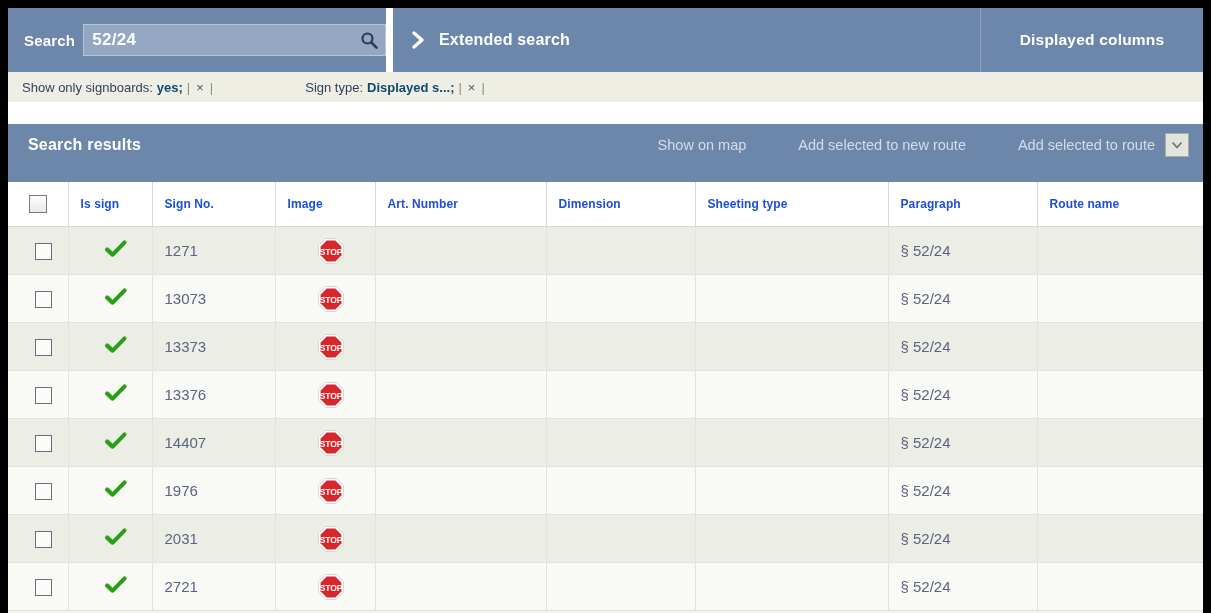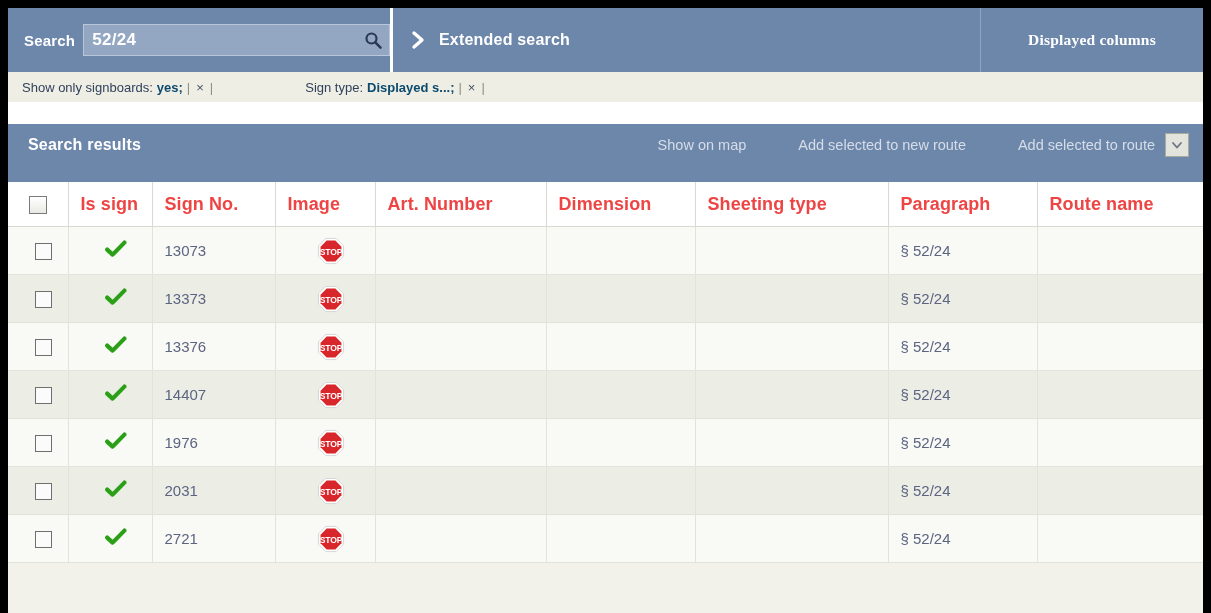--- a/index.html
+++ b/index.html
@@ -41,21 +41,21 @@
     display: flex;
     align-items: center;
   }
   .search-zone {
     width: 385px;
     height: 100%;
     display: flex;
     align-items: center;
     padding-left: 16px;
     box-sizing: border-box;
-    border-right: 3px solid #ffffff;
+    border-right: 7px solid #ffffff;
   }
   .search-label {
     color: #ffffff;
     font-weight: bold;
     font-size: 15px;
     letter-spacing: .2px;
     margin-right: 8px;
     white-space: nowrap;
   }
   .search-input-wrap {
@@ -116,21 +116,20 @@
     font-size: 16px;
     letter-spacing: .2px;
   }
   .cols-zone {
     width: 222px;
     height: 100%;
     display: flex;
     align-items: center;
     justify-content: center;
     box-sizing: border-box;
-    font-family: Liberation Serif, serif;
   }
   .cols-label {
     color: #ffffff;
     font-weight: bold;
     font-size: 15.5px;
     letter-spacing: .2px;
   }
 
   
   .filterbar {
@@ -212,23 +211,23 @@
     overflow: hidden;
   }
   table.grid {
     width: 100%;
     border-collapse: collapse;
     table-layout: fixed;
     font-size: 14px;
   }
   table.grid th {
     background: #ffffff;
-    color: #ef4444;
+    color: #1d4ed8;
     font-weight: bold;
-    font-size: 18px;
+    font-size: 12px;
     text-align: left;
     height: 44px;
     padding: 0 0 0 12px;
     border-right: 1px solid #d8d9d0;
     border-bottom: 1px solid #d8d9d0;
     white-space: nowrap;
     letter-spacing: .1px;
   }
   table.grid th:last-child { border-right: 0; }
   table.grid th.sel { padding-left: 0; text-align: center; }
@@ -386,20 +385,37 @@
             <th>Sign No.</th>
             <th>Image</th>
             <th>Art. Number</th>
             <th>Dimension</th>
             <th>Sheeting type</th>
             <th>Paragraph</th>
             <th>Route name</th>
           </tr>
         </thead>
         <tbody id="tbody">
+            <tr class="row-odd">
+              <td class="sel"><span class="cb"></span></td>
+              <td class="issign"><span class="check"><svg viewBox="0 0 22 18" width="22" height="18">
+                    <path d="M2.2 9.6 L7.6 14.6 L19.4 2.6" fill="none" stroke="#2aa017" stroke-width="4.2" stroke-linecap="round" stroke-linejoin="round"></path>
+                  </svg></span></td>
+              <td class="signno">1271</td>
+              <td class="img"><span class="stop"><svg viewBox="0 0 30 30" width="30" height="30">
+                    <polygon points="27.56,20.20 20.20,27.56 9.80,27.56 2.44,20.20 2.44,9.80 9.80,2.44 20.20,2.44 27.56,9.80" fill="#ffffff" stroke="#c9c9c9" stroke-width="0.7"></polygon>
+                    <polygon points="25.44,19.32 19.32,25.44 10.68,25.44 4.56,19.32 4.56,10.68 10.68,4.56 19.32,4.56 25.44,10.68" fill="#d8262a"></polygon>
+                    <text x="15" y="18.6" text-anchor="middle" font-family="Liberation Sans, sans-serif" font-size="8.6" font-weight="bold" fill="#ffffff" letter-spacing="-0.2">STOP</text>
+                  </svg></span></td>
+              <td></td>
+              <td></td>
+              <td></td>
+              <td class="para">§ 52/24</td>
+              <td></td>
+            </tr>
             <tr class="row-even">
               <td class="sel"><span class="cb"></span></td>
               <td class="issign"><span class="check"><svg viewBox="0 0 22 18" width="22" height="18">
                     <path d="M2.2 9.6 L7.6 14.6 L19.4 2.6" fill="none" stroke="#2aa017" stroke-width="4.2" stroke-linecap="round" stroke-linejoin="round"></path>
                   </svg></span></td>
               <td class="signno">13073</td>
               <td class="img"><span class="stop"><svg viewBox="0 0 30 30" width="30" height="30">
                     <polygon points="27.56,20.20 20.20,27.56 9.80,27.56 2.44,20.20 2.44,9.80 9.80,2.44 20.20,2.44 27.56,9.80" fill="#ffffff" stroke="#c9c9c9" stroke-width="0.7"></polygon>
                     <polygon points="25.44,19.32 19.32,25.44 10.68,25.44 4.56,19.32 4.56,10.68 10.68,4.56 19.32,4.56 25.44,10.68" fill="#d8262a"></polygon>
                     <text x="15" y="18.6" text-anchor="middle" font-family="Liberation Sans, sans-serif" font-size="8.6" font-weight="bold" fill="#ffffff" letter-spacing="-0.2">STOP</text>

